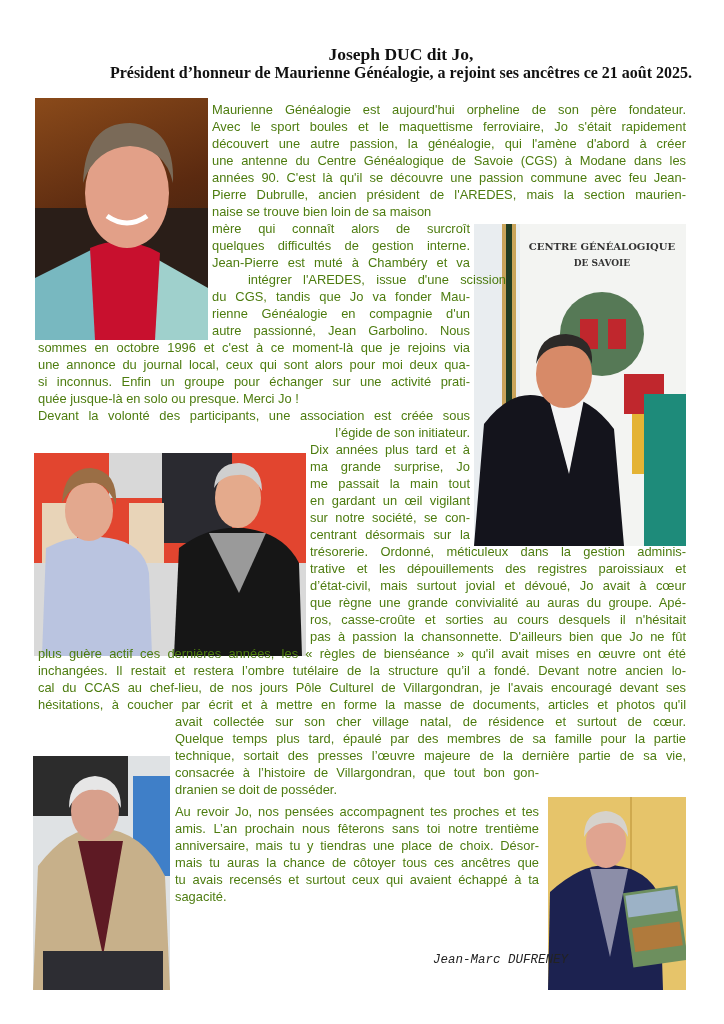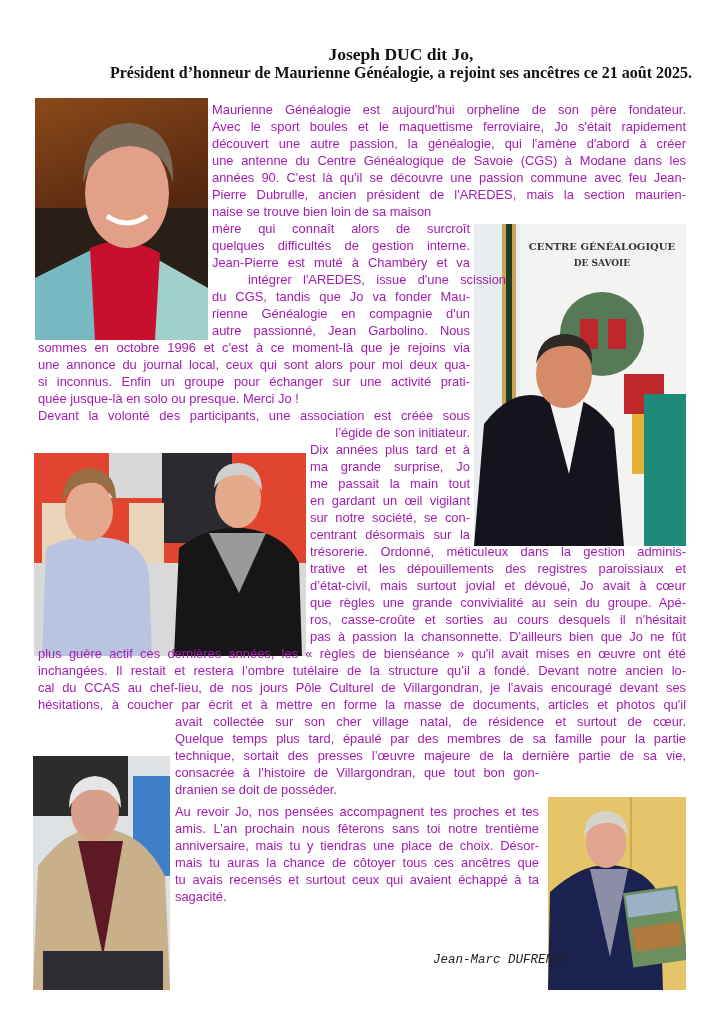--- a/index.html
+++ b/index.html
@@ -3,21 +3,21 @@
 <meta charset="utf-8">
 <style>
   html,body{margin:0;padding:0;background:#fff;}
   body{width:724px;height:1024px;position:relative;overflow:hidden;
        font-family:"Liberation Sans","DejaVu Sans",sans-serif;color:#222;}
   .title{position:absolute;left:0;width:724px;text-align:center;
          font-family:"Liberation Serif","DejaVu Serif",serif;font-weight:bold;color:#111;margin-left:39px;}
   .t1{top:44px;font-size:17.5px;}
   .t2{top:64px;font-size:16px;}
   .line{position:absolute;font-size:12.9px;line-height:17px;white-space:nowrap;
-        text-align:justify;text-align-last:justify;color:#a21caf;}
+        text-align:justify;text-align-last:justify;color:#4d7c0f;}
   .line.last{text-align-last:left;}
   .line.right{text-align-last:right;}
   .photo{position:absolute;overflow:hidden;}
   .sig{position:absolute;font-style:italic;font-size:12.5px;color:#222;}
   
   #p1{left:35px;top:98px;width:173px;height:242px;
       background:linear-gradient(160deg,#8a4a1a 0%,#5b2a10 45%,#2a1a12 100%);}
   #p2{left:474px;top:224px;width:212px;height:322px;background:#bef264;}
   #p3{left:34px;top:453px;width:272px;height:203px;background:#e0402c;}
   #p4{left:33px;top:756px;width:137px;height:234px;background:#d9dde0;}
@@ -130,21 +130,21 @@
     <div class="line right" style="left: 310px; top: 424px; width: 160px;">l’égide de son initiateur.</div>
     <div class="line" style="left: 310px; top: 441px; width: 160px;">Dix années plus tard et à</div>
     <div class="line" style="left: 310px; top: 458px; width: 160px;">ma grande surprise, Jo</div>
     <div class="line" style="left: 310px; top: 475px; width: 160px;">me passait la main tout</div>
     <div class="line" style="left: 310px; top: 492px; width: 160px;">en gardant un œil vigilant</div>
     <div class="line" style="left: 310px; top: 509px; width: 160px;">sur notre société, se con-</div>
     <div class="line" style="left: 310px; top: 526px; width: 160px;">centrant désormais sur la</div>
     <div class="line" style="left: 310px; top: 543px; width: 376px;">trésorerie. Ordonné, méticuleux dans la gestion adminis-</div>
     <div class="line" style="left: 310px; top: 560px; width: 376px;">trative et les dépouillements des registres paroissiaux et</div>
     <div class="line" style="left: 310px; top: 577px; width: 376px;">d’état-civil, mais surtout jovial et dévoué, Jo avait à cœur</div>
-    <div class="line" style="left: 310px; top: 594px; width: 376px;">que règles une grande convivialité au sein du groupe. Apé-</div>
+    <div class="line" style="left: 310px; top: 594px; width: 376px;">que règne une grande convivialité au auras du groupe. Apé-</div>
     <div class="line" style="left: 310px; top: 611px; width: 376px;">ros, casse-croûte et sorties au cours desquels il n'hésitait</div>
     <div class="line" style="left: 310px; top: 628px; width: 376px;">pas à passion la chansonnette. D'ailleurs bien que Jo ne fût</div>
     <div class="line" style="left: 38px; top: 645px; width: 648px;">plus guère actif ces dernières années, les « règles de bienséance » qu'il avait mises en œuvre ont été</div>
     <div class="line" style="left: 38px; top: 662px; width: 648px;">inchangées. Il restait et restera l’ombre tutélaire de la structure qu’il a fondé. Devant notre ancien lo-</div>
     <div class="line" style="left: 38px; top: 679px; width: 648px;">cal du CCAS au chef-lieu, de nos jours Pôle Culturel de Villargondran, je l'avais encouragé devant ses</div>
     <div class="line" style="left: 38px; top: 696px; width: 648px;">hésitations, à coucher par écrit et à mettre en forme la masse de documents, articles et photos qu'il</div>
     <div class="line" style="left: 175px; top: 713px; width: 511px;">avait collectée sur son cher village natal, de résidence et surtout de cœur.</div>
     <div class="line" style="left: 175px; top: 730px; width: 511px;">Quelque temps plus tard, épaulé par des membres de sa famille pour la partie</div>
     <div class="line" style="left: 175px; top: 747px; width: 511px;">technique, sortait des presses l’œuvre majeure de la dernière partie de sa vie,</div>
     <div class="line" style="left: 175px; top: 764px; width: 364px;">consacrée à l’histoire de Villargondran, que tout bon gon-</div>

